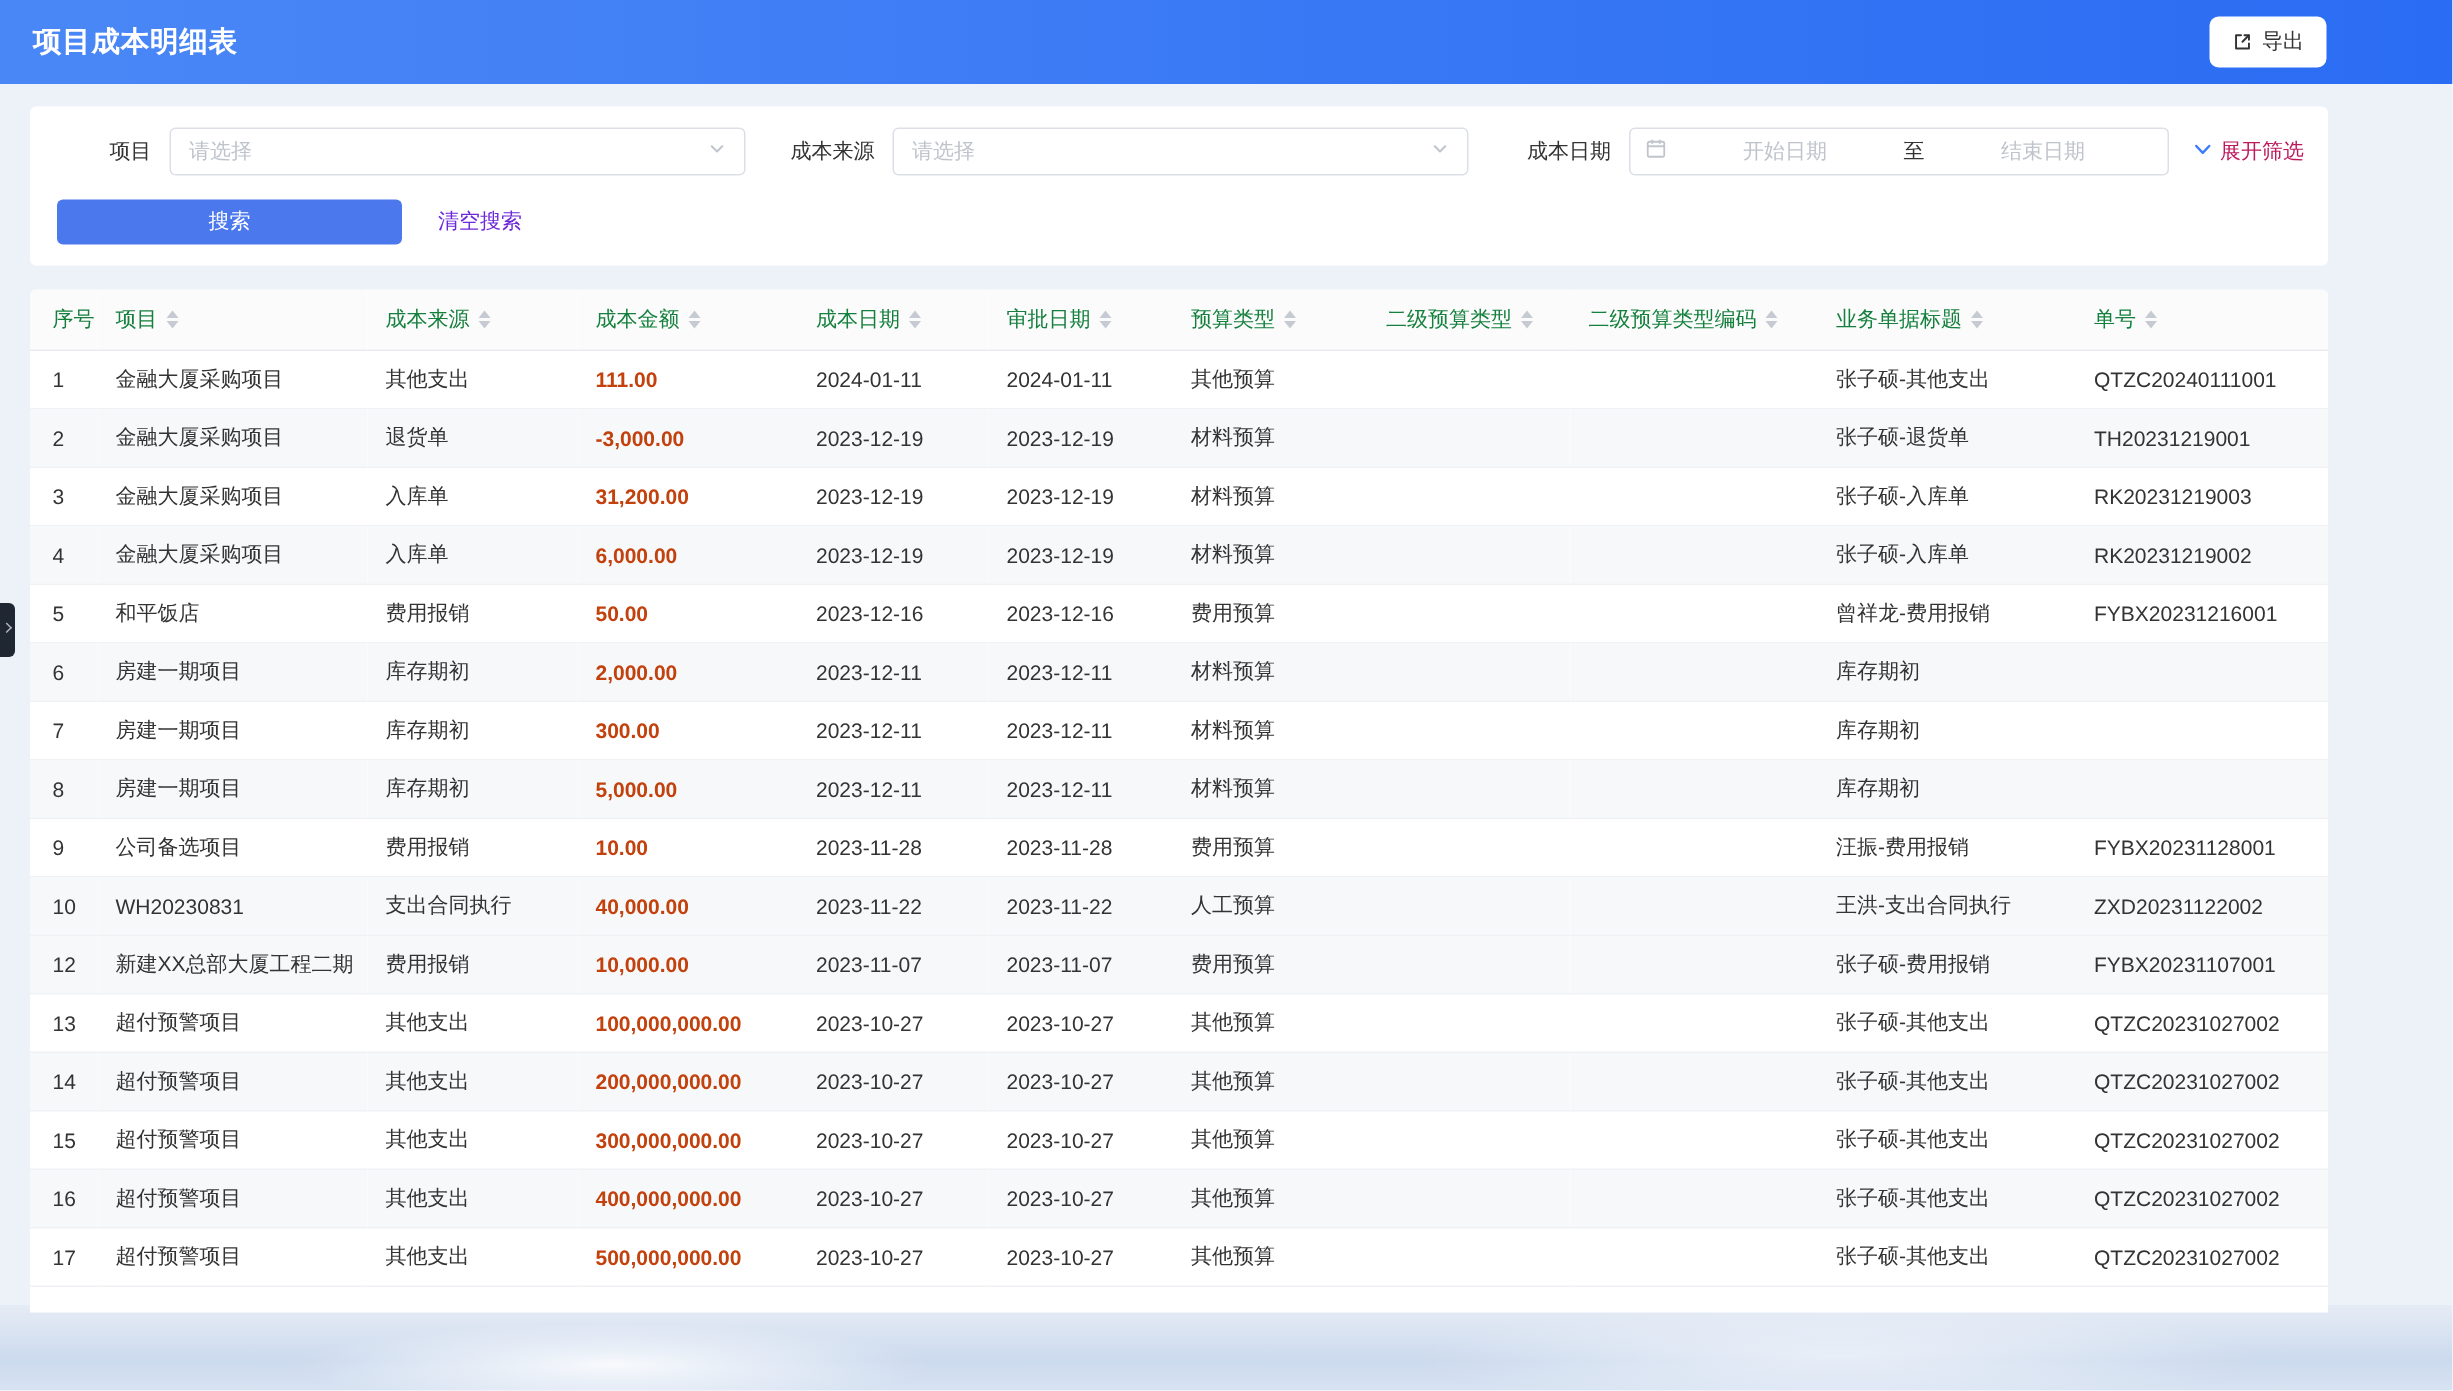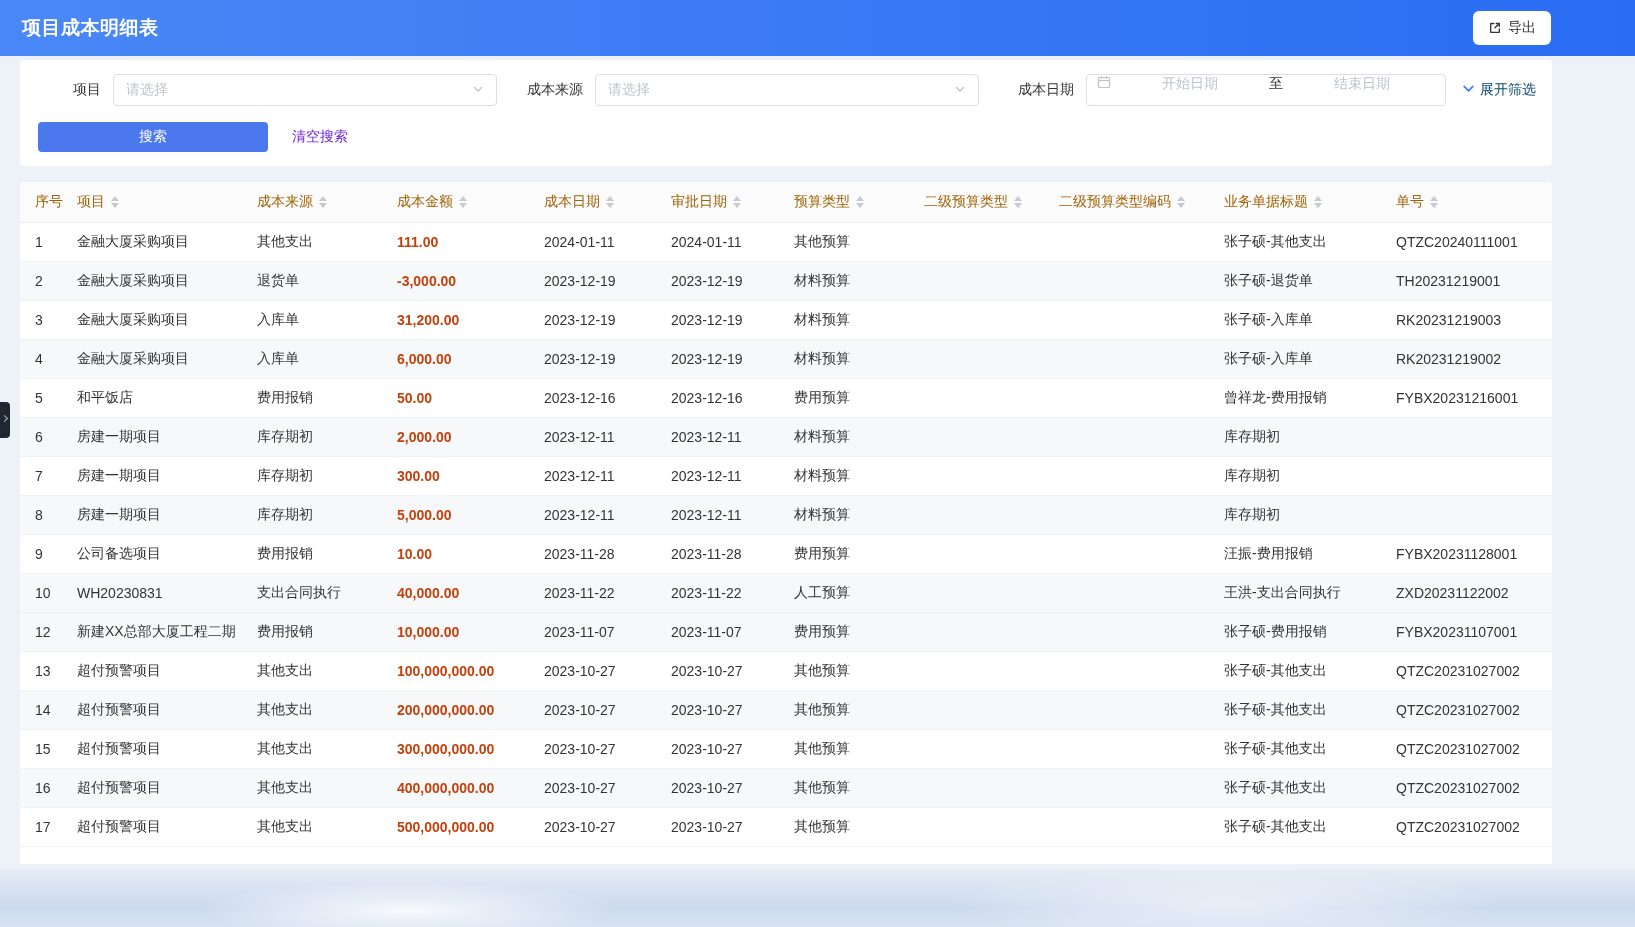--- a/index.html
+++ b/index.html
@@ -21,65 +21,65 @@
   .topbar h1 { font-size:19px; font-weight:700; color:#fff; letter-spacing:0.5px; }
   .export-btn {
     height:34px; padding:12px 15px;
     background:#fff; border:none; border-radius:6px;
     display:inline-flex; align-items:center; gap:6px;
     font-size:14px; color:#333; cursor:pointer;
     font-family:inherit;
   }
   .export-btn svg { display:block; }
   
-  .content { padding:4px 83px 0 20px; position:relative; z-index:1; }
+  .content { padding:15px 83px 0 20px; position:relative; z-index:1; }
   .card { background:#fff; border-radius:4px; }
   
   .filter-card { padding:14px 16px 14px 18px; }
   .filter-row { display:flex; align-items:center; }
   .filter-item { display:flex; align-items:center; }
   .filter-label { font-size:14px; color:#333; margin-right:12px; white-space:nowrap; }
   .item-project { margin-left:35px; }
   .item-source  { margin-left:30px; }
   .item-date    { margin-left:auto; }
   .select {
     width:384px; height:32px;
     border:1px solid #dcdfe6; border-radius:4px; background:#fff;
     display:flex; align-items:center; justify-content:space-between;
     padding:0 12px; cursor:pointer;gap:20px;
   }
   .placeholder { font-size:14px; color:#bfc4cc; }
   .range-picker {
     width:360px; height:32px;
     border:1px solid #dcdfe6; border-radius:4px; background:#fff;
-    display:flex; align-items:flex-start; gap:6px;
+    display:flex; align-items:center; gap:6px;
     padding:0 10px; cursor:pointer;
   }
   .range-picker .ph { flex:1; text-align:center; font-size:14px; color:#bfc4cc; }
   .range-sep { font-size:14px; color:#333; }
   .expand-link {
     margin-left:16px;
     display:inline-flex; align-items:center; gap:5px;
-    color:#0c4a6e; font-size:14px; text-decoration:none; cursor:pointer; white-space:nowrap;
+    color:#be185d; font-size:14px; text-decoration:none; cursor:pointer; white-space:nowrap;
   }
   .filter-actions { margin-top:16px; display:flex; align-items:center; }
   .search-btn {
     width:230px; height:30px;
     background:#4c78ee; color:#fff; border:none; border-radius:4px;
     font-size:14px; cursor:pointer; font-family:Liberation Serif, serif;
   }
   .clear-link { margin-left:24px; color:#6d28d9; font-size:14px; text-decoration:none; cursor:pointer; }
   
   .table-card { margin-top:16px; height:682px; overflow:hidden; border-radius:4px 4px 0 0; }
   table { width:100%; border-collapse:collapse; table-layout:fixed; }
   th, td {
     text-align:left; font-size:14px; padding:0 12px;
     white-space:nowrap; overflow:hidden; text-overflow:clip;
   }
-  th { height:40px; background:#fbfbfc; color:#a16207; font-weight:500; border-bottom:1px solid #e9ebf0;margin-left:36px; }
+  th { height:40px; background:#fbfbfc; color:#15803d; font-weight:500; border-bottom:1px solid #e9ebf0;margin-left:36px; }
   td { height:39px; color:#333; border-bottom:1px solid #f0f1f4; background:#fff; }
   th:first-child, td:first-child { padding-left:15px; }
   tr.striped td { background:#f7f8fa; }
   td.amount { color:#c2410c; font-weight:700; }
   .th-label { vertical-align:middle; }
   .sorter { display:inline-flex; flex-direction:column; margin-left:6px; vertical-align:middle; cursor:pointer; }
   .sorter i { display:block; width:0; height:0; border-left:4px solid transparent; border-right:4px solid transparent; }
   .sorter .up { border-bottom:5px solid #c5cad3; margin-bottom:2px; }
   .sorter .down { border-top:5px solid #c5cad3; }
   

